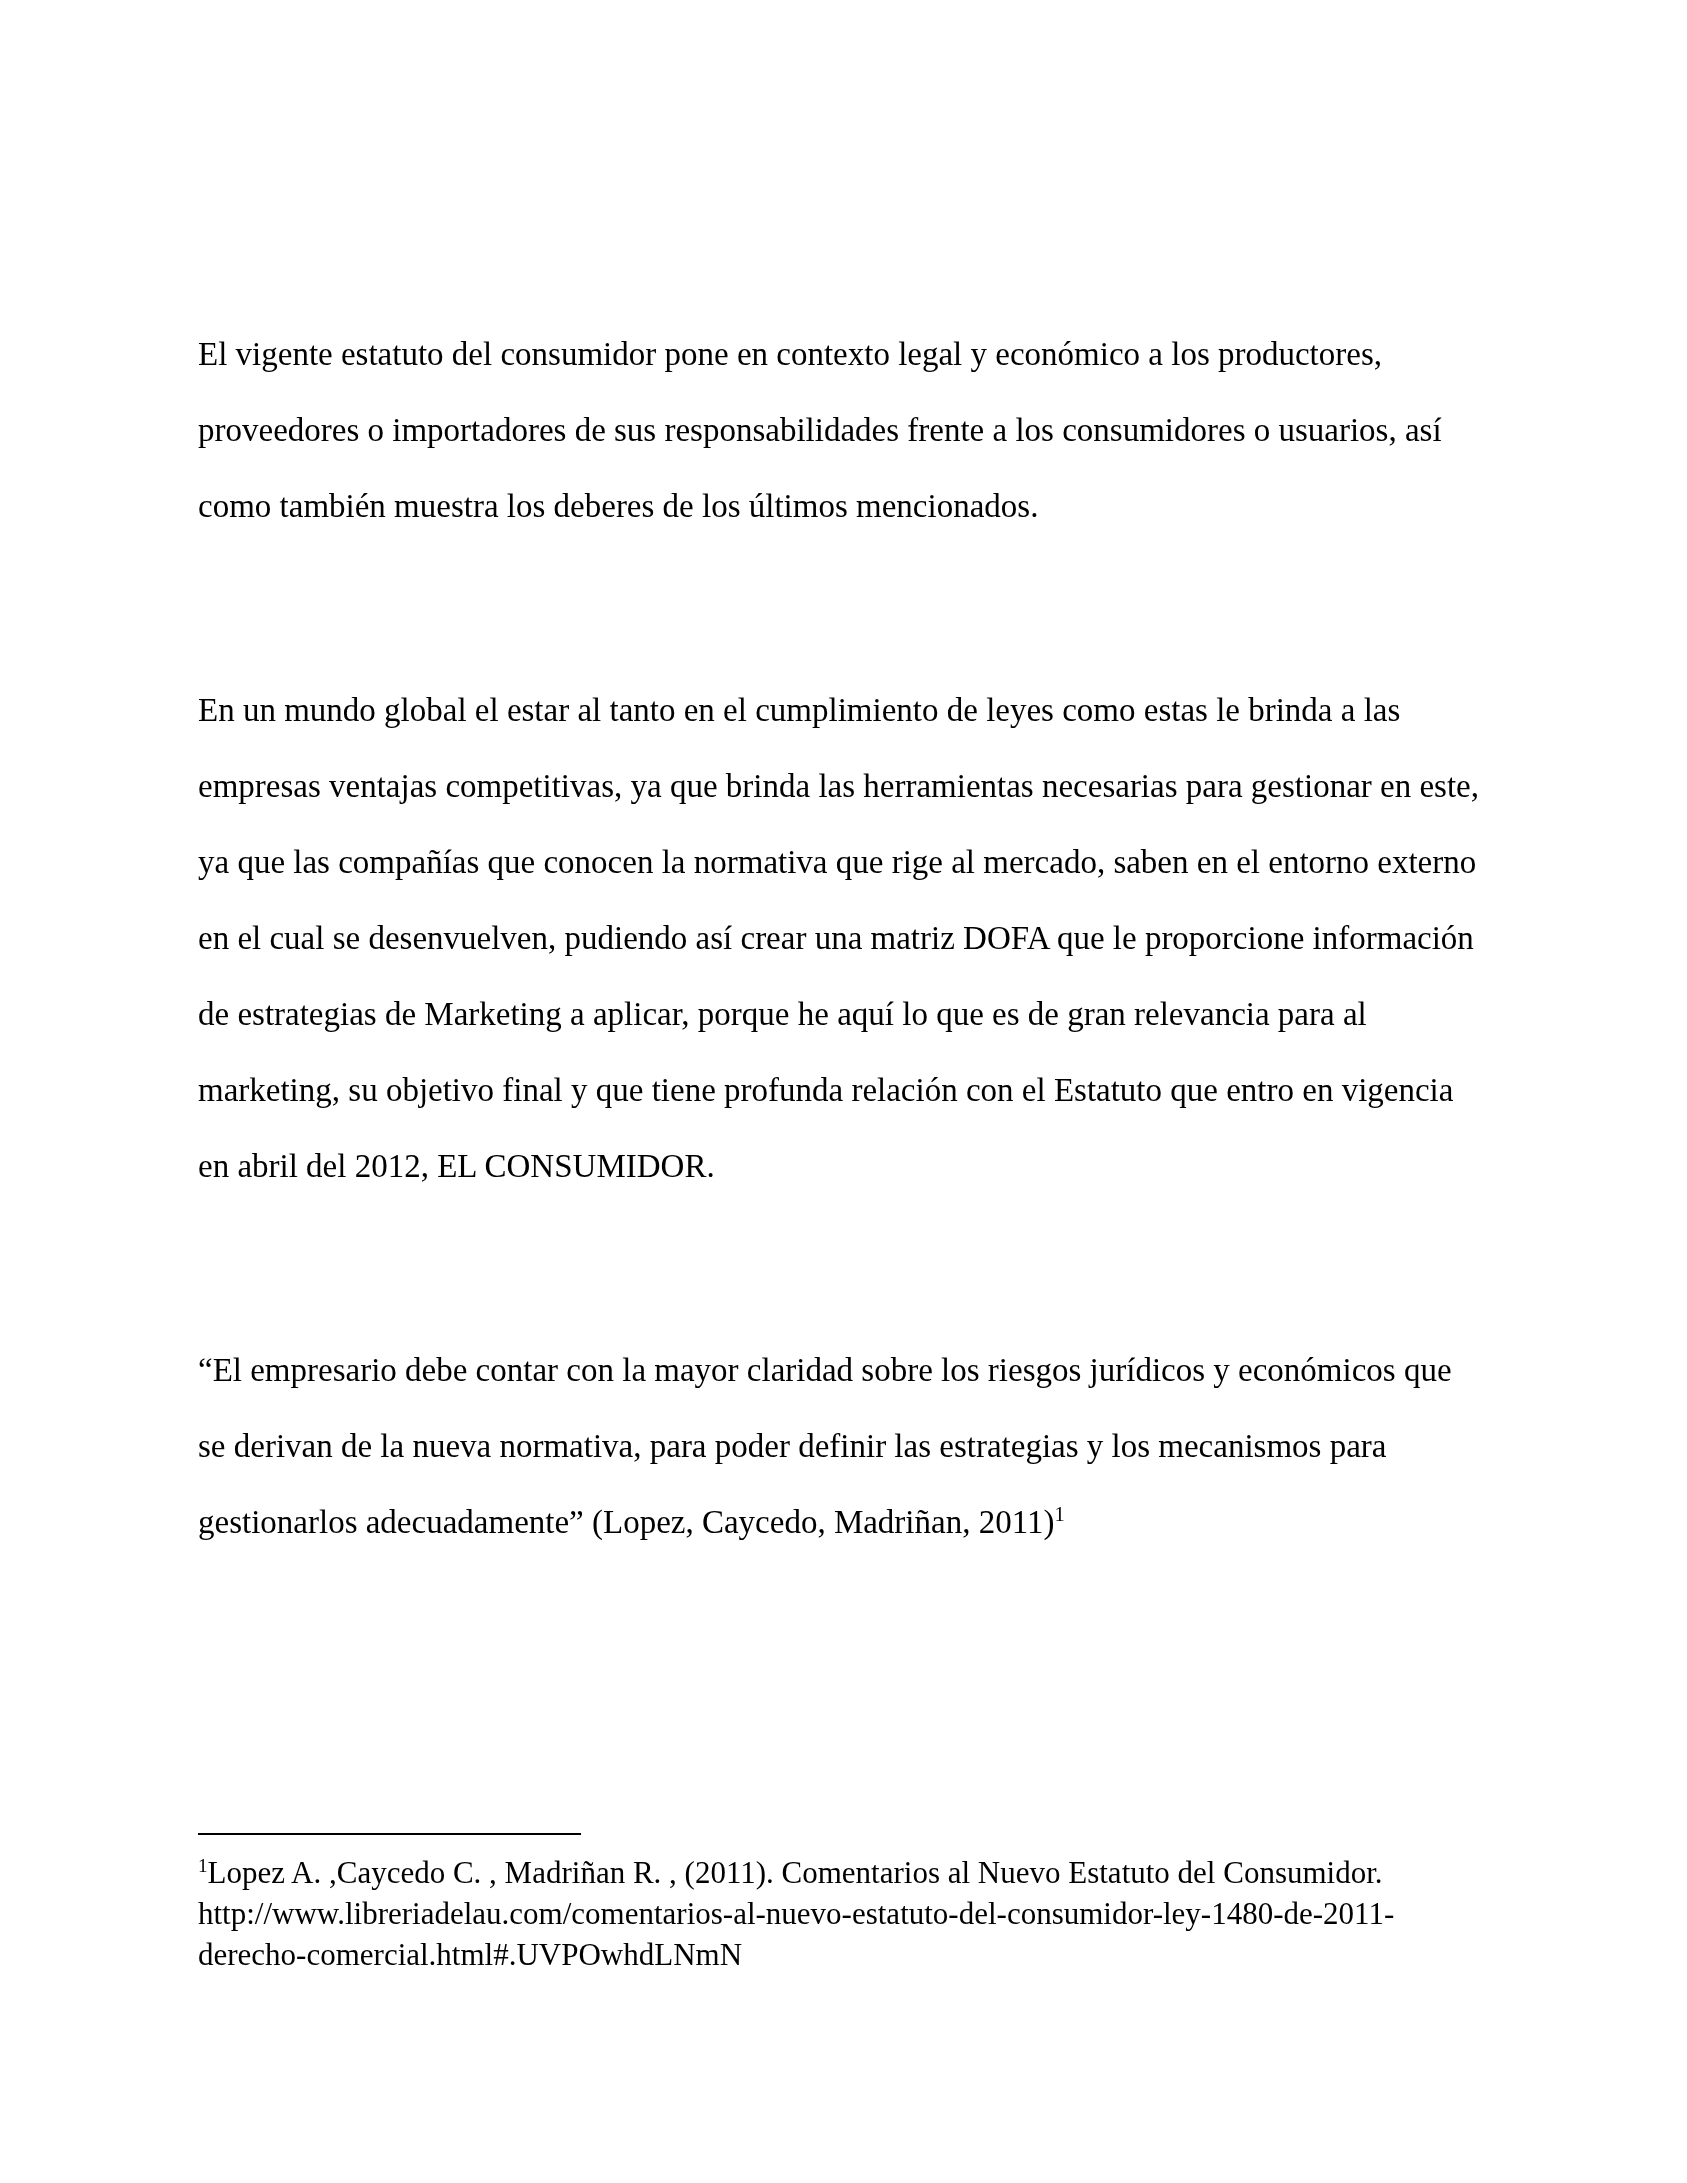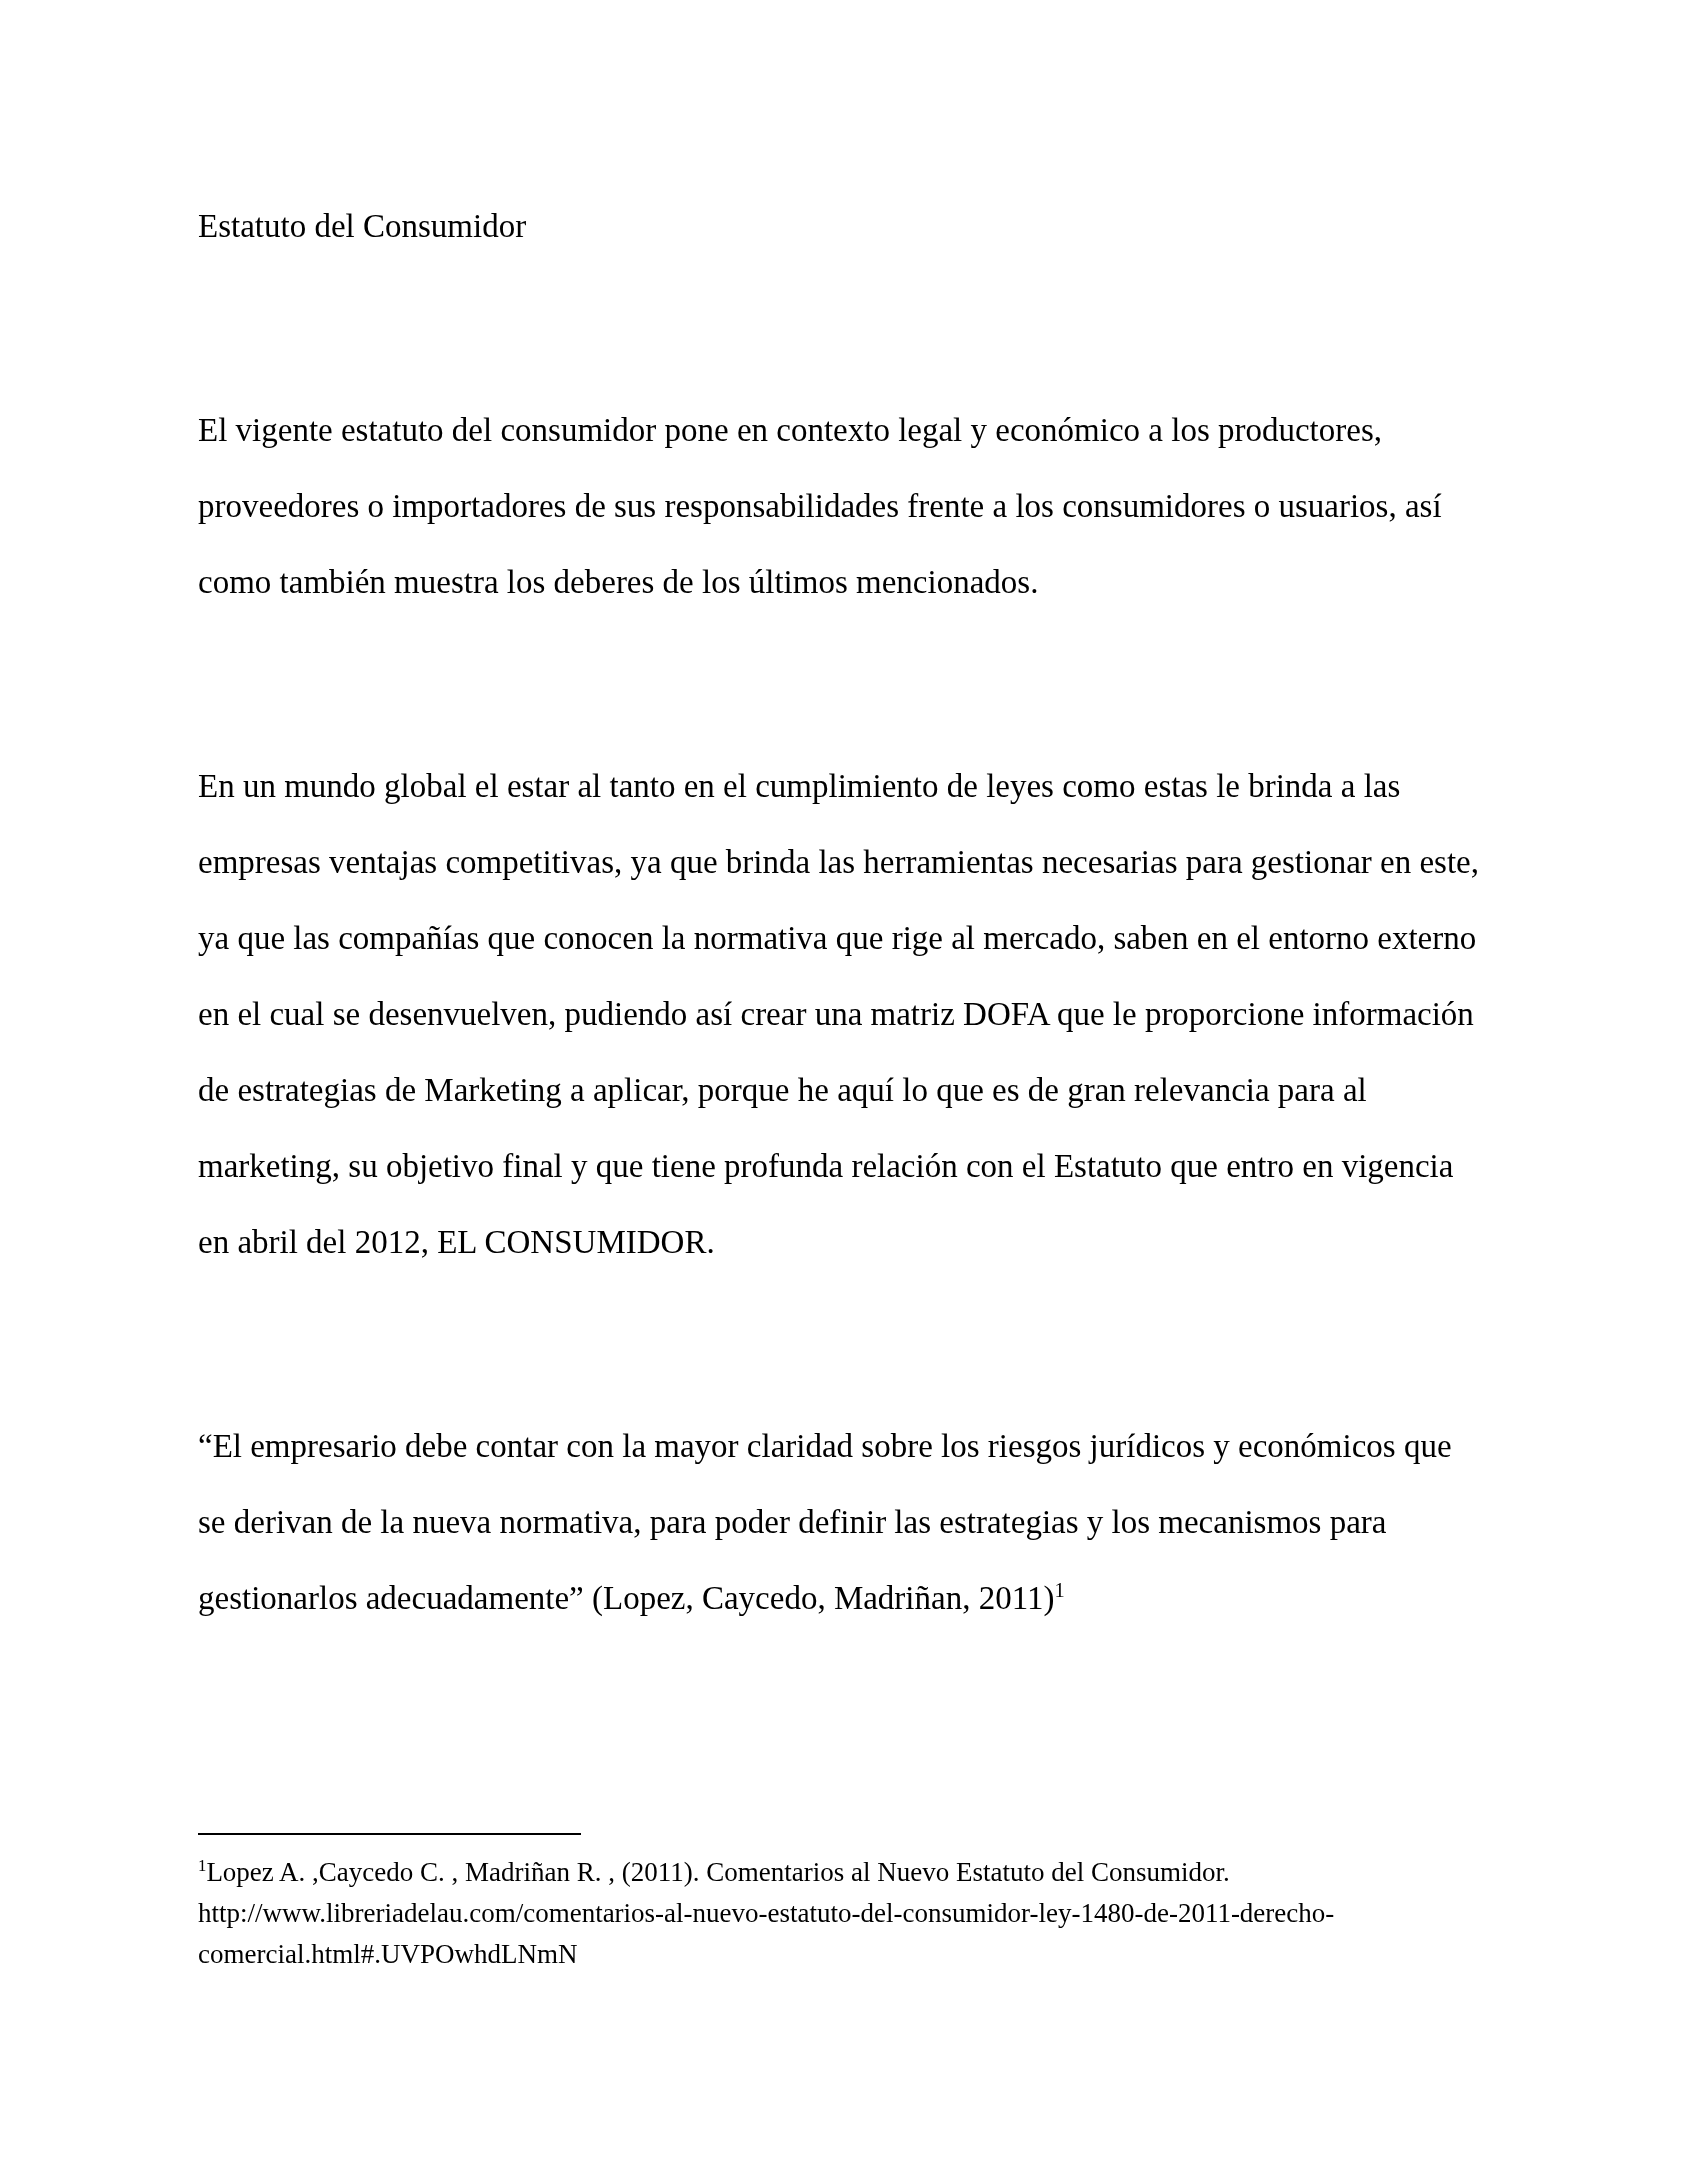--- a/index.html
+++ b/index.html
@@ -44,35 +44,34 @@
     right: 206px;
     top: 1833px;
   }
   .footnote-rule {
     width: 383px;
     height: 0;
     border-top: 2.5px solid #000000;
     margin-bottom: 16.5px;
   }
   .footnote-text {
-    font-size: 27px;
+    font-size: 31px;
     line-height: 41px;
     overflow-wrap: break-word;
     word-break: normal;
   }
   .footnote-text sup.fn-ref {
     font-size: 0.62em;
   }
 </style>
 </head>
 <body>
 
 <div class="page">
 
-  <p class="doc-title">Estatuto del Consumidor</p>
 
 
   <p class="para">El vigente estatuto del consumidor pone en contexto legal y económico a los productores, proveedores o importadores de sus responsabilidades frente a los consumidores o usuarios, así como también muestra los deberes de los últimos mencionados.</p>
 
   <p class="para">En un mundo global el estar al tanto en el cumplimiento de leyes como estas le brinda a las empresas ventajas competitivas, ya que brinda las herramientas necesarias para gestionar en este, ya que las compañías que conocen la normativa que rige al mercado, saben en el entorno externo en el cual se desenvuelven, pudiendo así crear una matriz DOFA que le proporcione información de estrategias de Marketing a aplicar, porque he aquí lo que es de gran relevancia para al marketing, su objetivo final y que tiene profunda relación con el Estatuto que entro en vigencia en abril del 2012, EL CONSUMIDOR.</p>
 
   <p class="para"><span>“El empresario debe contar con la mayor claridad sobre los riesgos jurídicos y económicos que se derivan de la nueva normativa, para poder definir las estrategias y los mecanismos para gestionarlos adecuadamente” (Lopez, Caycedo, Madriñan, 2011)</span><sup class="fn-ref">1</sup></p>
 
   <div class="footnote">
     <div class="footnote-rule"></div>

